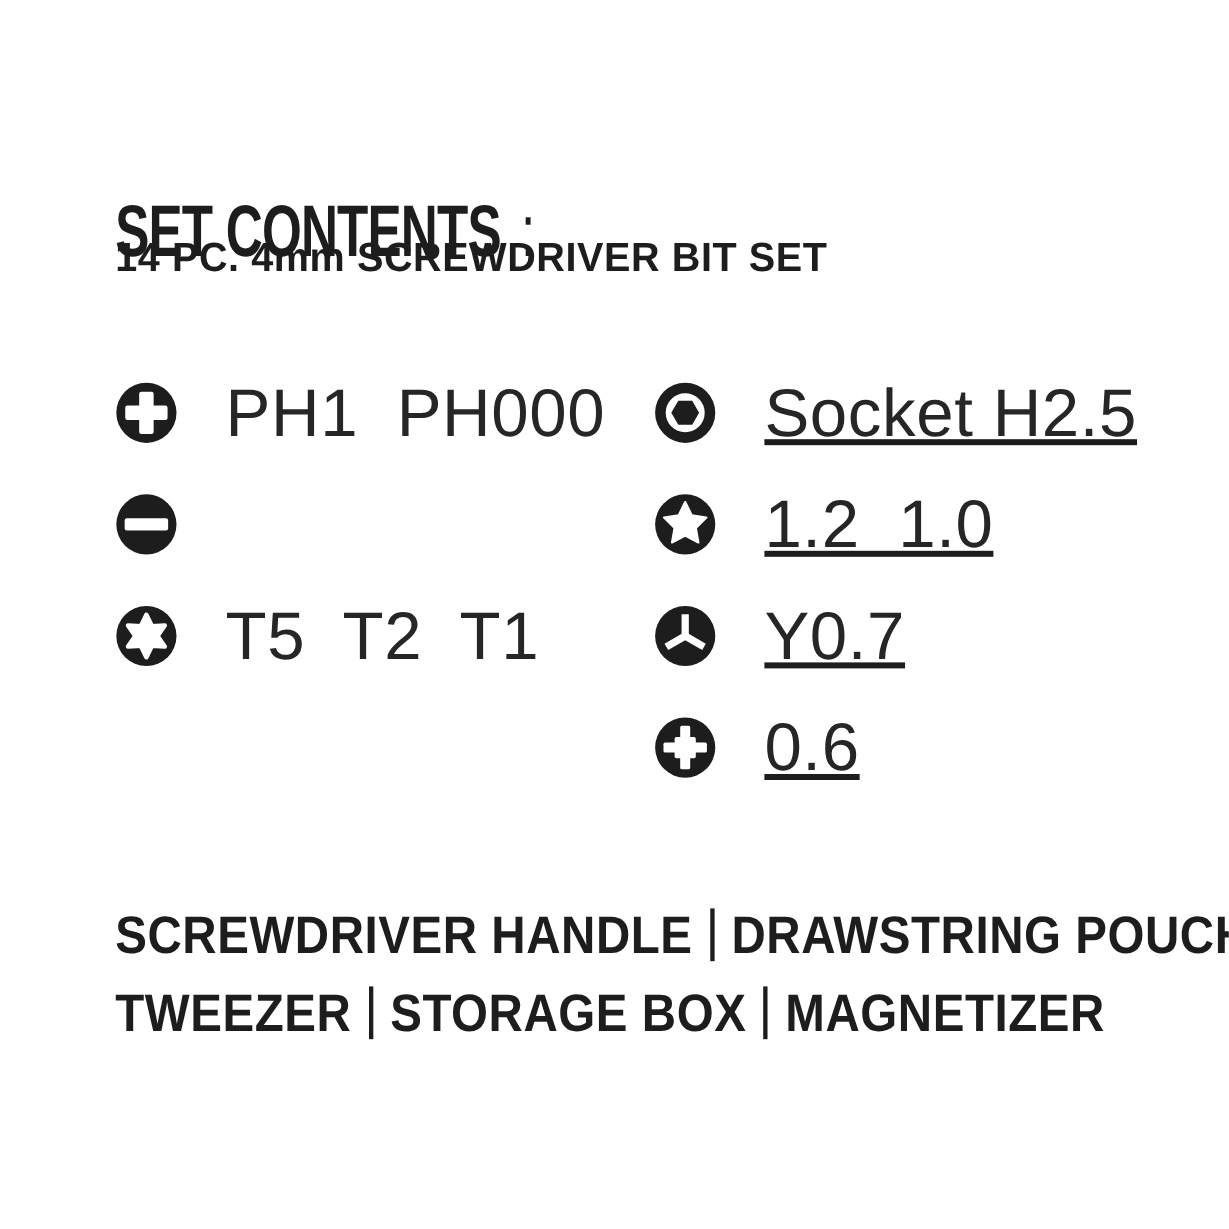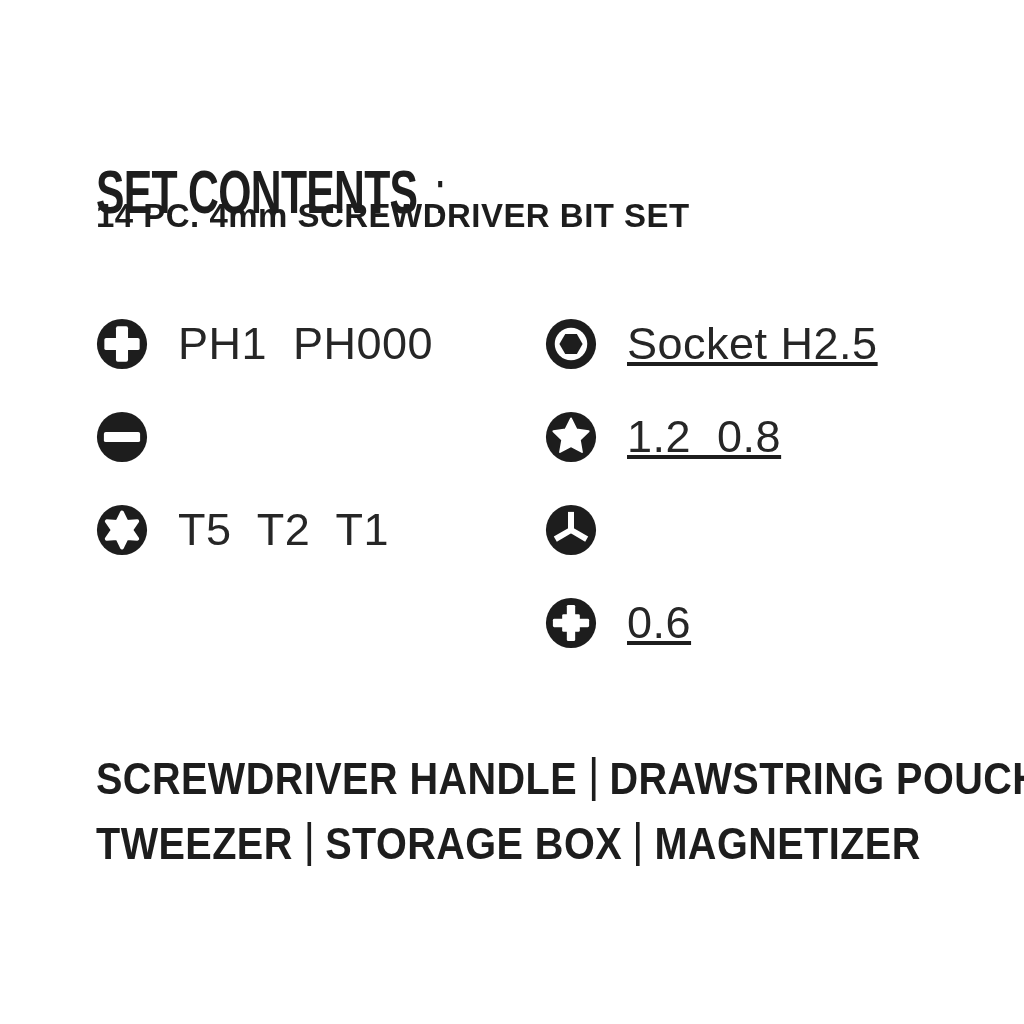--- a/index.html
+++ b/index.html
@@ -31,22 +31,22 @@
   }
 
   
   .col { position: absolute; top: 297px; }
   .col-left  { left: 96px; }
   .col-right { left: 545px; text-decoration: underline; }
   .bit-row { height: 93px; display: flex; align-items: center; }
   .bit-icon { width: 52px; height: 52px; flex: none; color: var(--ink, #1d1d1d); }
   .bit-icon svg { display: block; width: 52px; height: 52px; }
   .bit-label {
-    margin-left: 30px;
-    font-size: 45px; line-height: 1; font-weight: 400;
+    margin-left: 40px;
+    font-size: 56px; line-height: 1; font-weight: 400;
     color: #262626; white-space: pre; letter-spacing: 0.5px;
   }
 
   
   .acc-line {
     position: absolute; left: 96px;
     font-size: 44px; line-height: 1; font-weight: 700;
     letter-spacing: 0.5px; white-space: pre;
     transform: scaleX(0.90); transform-origin: left top;
   }
@@ -115,34 +115,35 @@
       <span class="bit-label">Socket H2.5</span>
     </div>
 
     <div class="bit-row">
       <span class="bit-icon">
         <svg viewBox="0 0 56 56" aria-hidden="true">
           <circle cx="28" cy="28" r="27" fill="currentColor"></circle>
           <polygon points="28,8 33.9,19.9 47,21.8 37.5,31.1 39.8,44.2 28,38 16.2,44.2 18.5,31.1 9,21.8 22.1,19.9" fill="#fff" stroke="#fff" stroke-width="2" stroke-linejoin="round"></polygon>
         </svg>
       </span>
-      <span class="bit-label">1.2  0.8</span>
+      <span class="bit-label">1.2  1.0</span>
     </div>
 
     <div class="bit-row">
       <span class="bit-icon">
         <svg viewBox="0 0 56 56" aria-hidden="true">
           <circle cx="28" cy="28" r="27" fill="currentColor"></circle>
           <g stroke="#fff" stroke-width="6.5">
             <line x1="28" y1="28" x2="28" y2="8.5"></line>
             <line x1="28" y1="28" x2="44.9" y2="37.8"></line>
             <line x1="28" y1="28" x2="11.1" y2="37.8"></line>
           </g>
         </svg>
       </span>
+      <span class="bit-label">Y0.7</span>
     </div>
 
     <div class="bit-row">
       <span class="bit-icon">
         <svg viewBox="0 0 56 56" aria-hidden="true">
           <circle cx="28" cy="28" r="27" fill="currentColor"></circle>
           <rect x="8.5" y="23.5" width="39" height="9" rx="1.5" fill="#fff"></rect>
           <rect x="23.5" y="8.5" width="9" height="39" rx="1.5" fill="#fff"></rect>
           <rect x="18.5" y="18.5" width="19" height="19" rx="1.5" fill="#fff"></rect>
         </svg>

